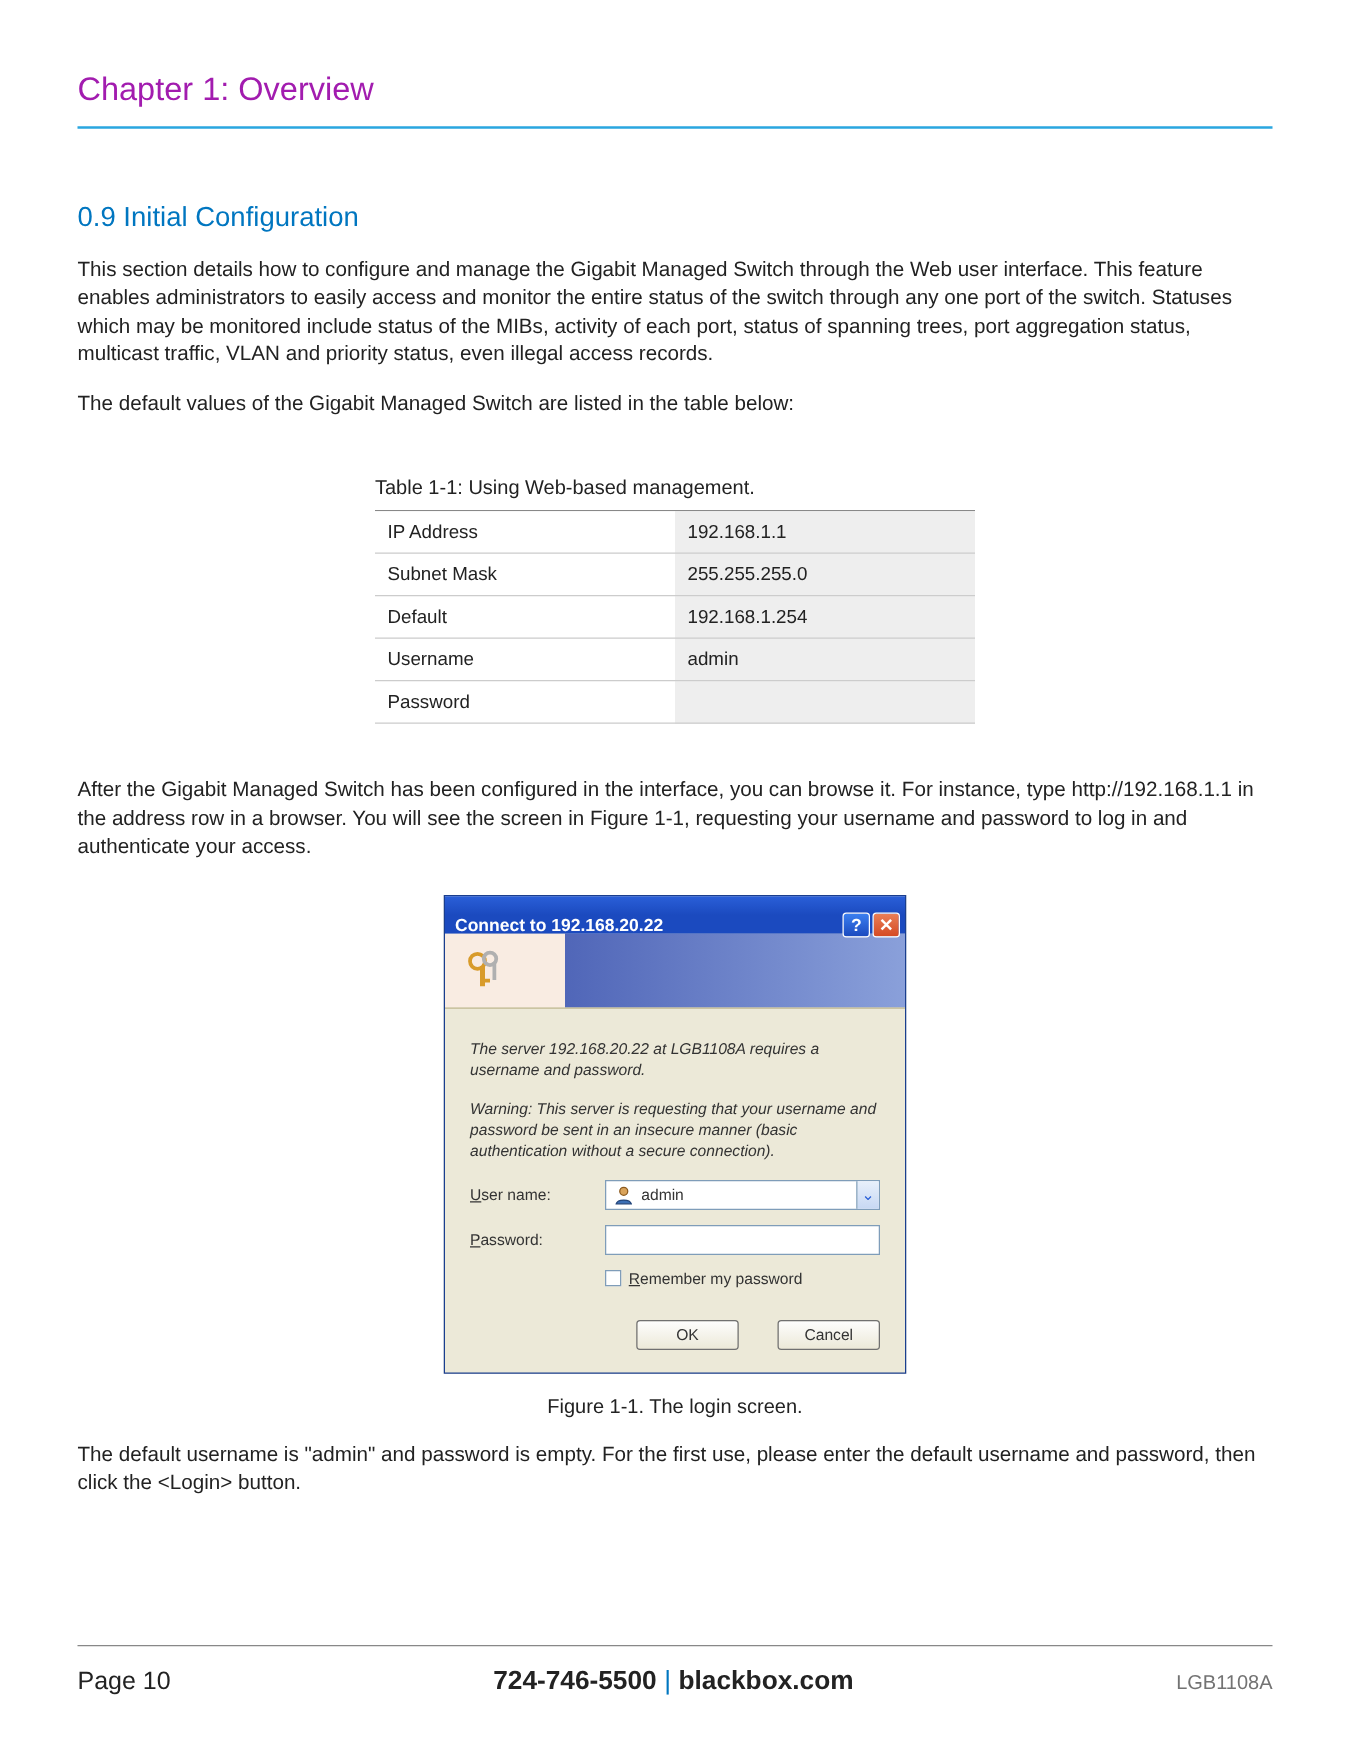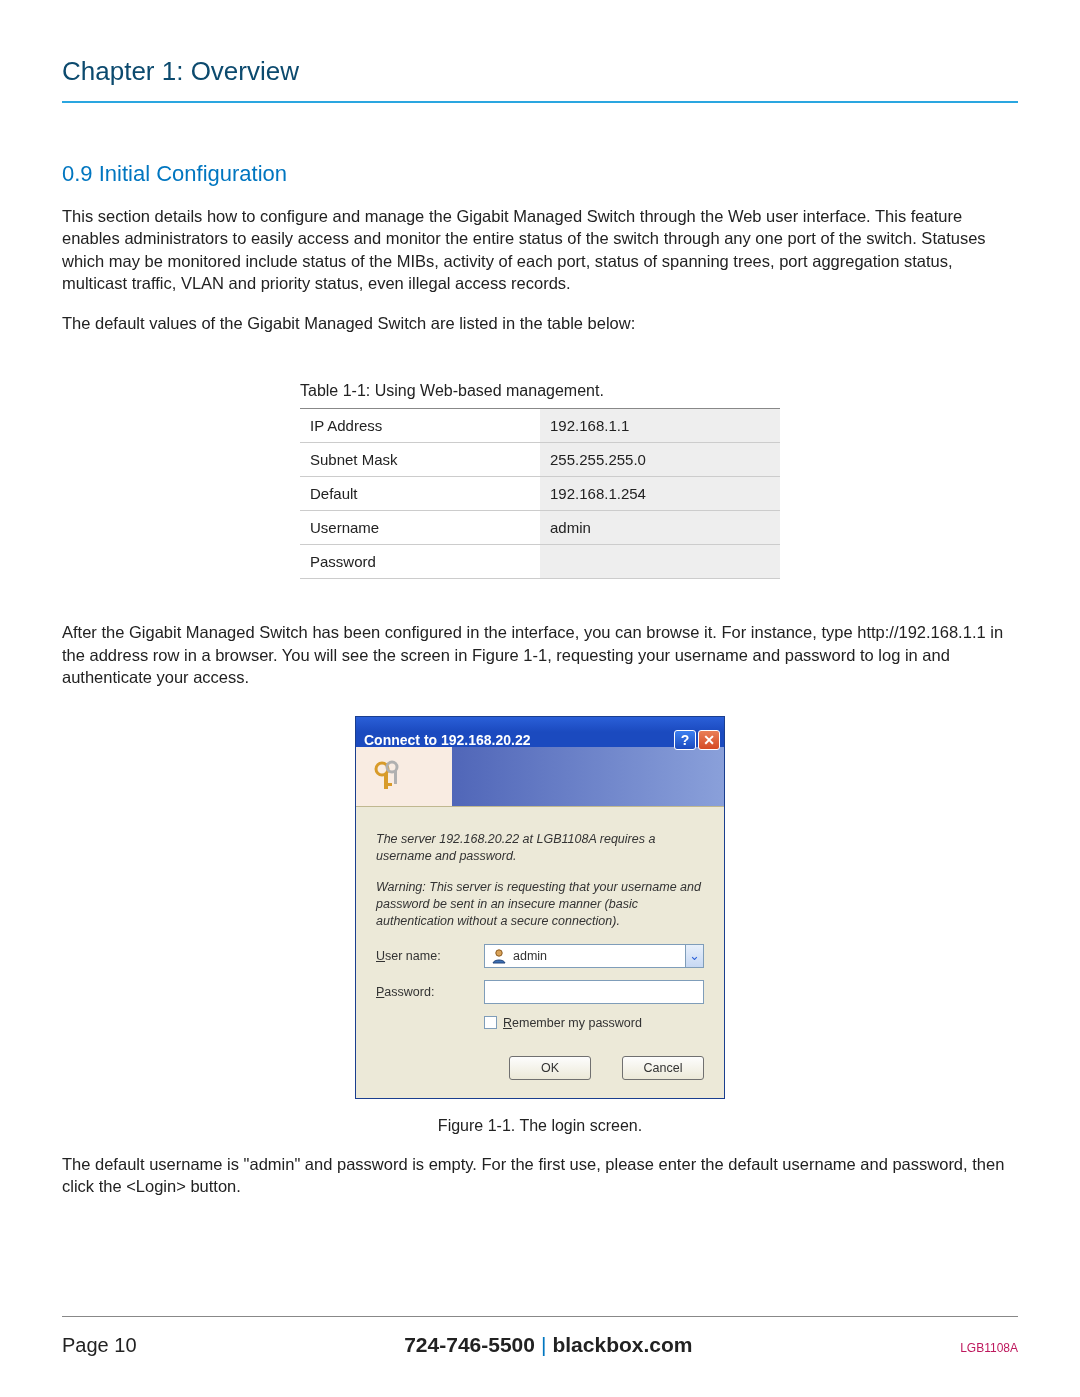--- a/index.html
+++ b/index.html
@@ -8,21 +8,21 @@
     height: 1397px;
     background: #fff;
     font-family: "Segoe UI", Arial, sans-serif;
     color: #222;
     position: relative;
     padding: 56px 62px 0 62px;
   }
   .chapter-title {
     font-size: 26px;
     font-weight: 400;
-    color: #0c4a6e;
+    color: #a21caf;
     padding-bottom: 14px;
     border-bottom: 2px solid #2aa6e0;
     margin-bottom: 58px;
   }
   .section-title {
     font-size: 22px;
     font-weight: 500;
     color: #0076c0;
     margin-bottom: 18px;
   }
@@ -177,21 +177,21 @@
     font-size: 16px;
   }
   .footer-left { font-size: 20px; }
   .footer-center {
     flex: 1;
     text-align: center;
     font-size: 21px;
     font-weight: 600;
   }
   .footer-center .sep { color: #0076c0; padding: 0 6px; font-weight: 400;}
-  .footer-right { font-size: 12px; color: #be185d; }
+  .footer-right { font-size: 16px; color: #737373; }
 </style>
 </head>
 <body>
 
 <h1 class="chapter-title">Chapter 1: Overview</h1>
 
 <h2 class="section-title">0.9 Initial Configuration</h2>
 
 <p class="body-text">This section details how to configure and manage the Gigabit Managed Switch through the Web user interface. This feature enables administrators to easily access and monitor the entire status of the switch through any one port of the switch. Statuses which may be monitored include status of the MIBs, activity of each port, status of spanning trees, port aggregation status, multicast traffic, VLAN and priority status, even illegal access records.</p>
 <p class="body-text">The default values of the Gigabit Managed Switch are listed in the table below:</p>

